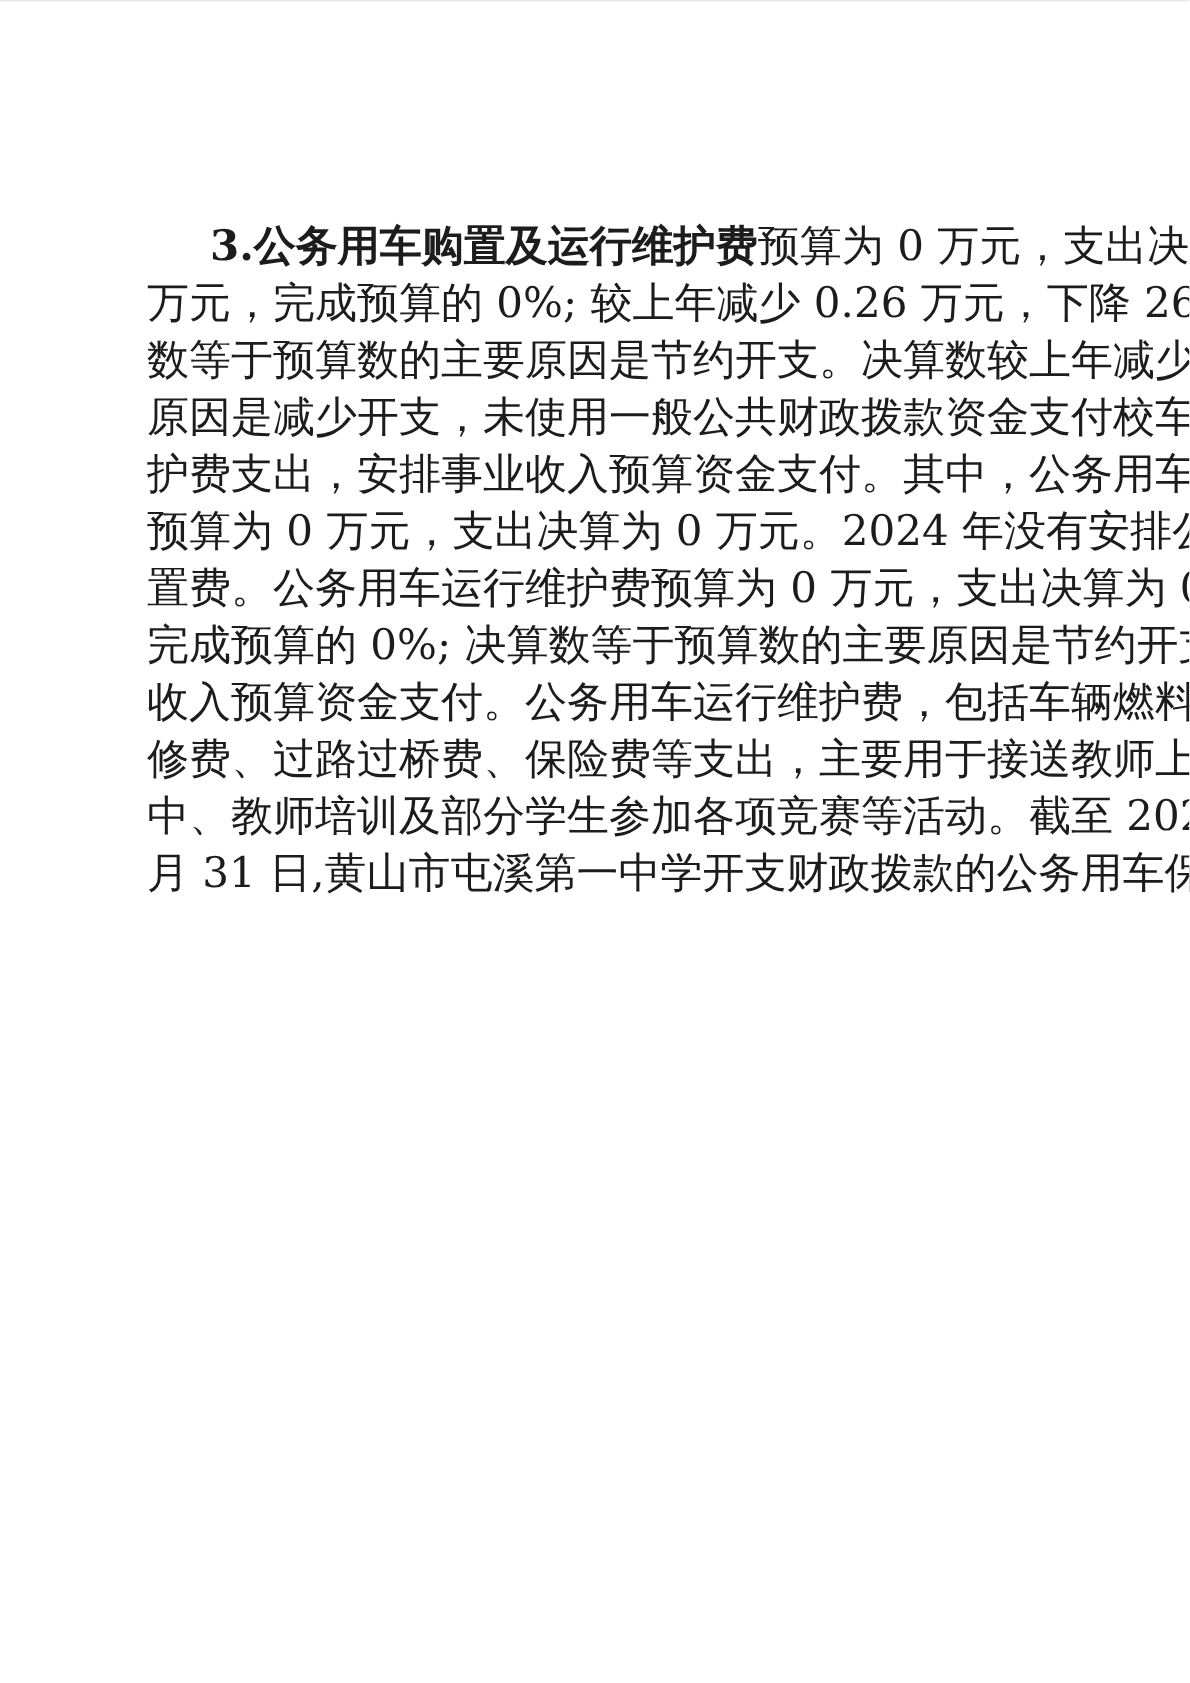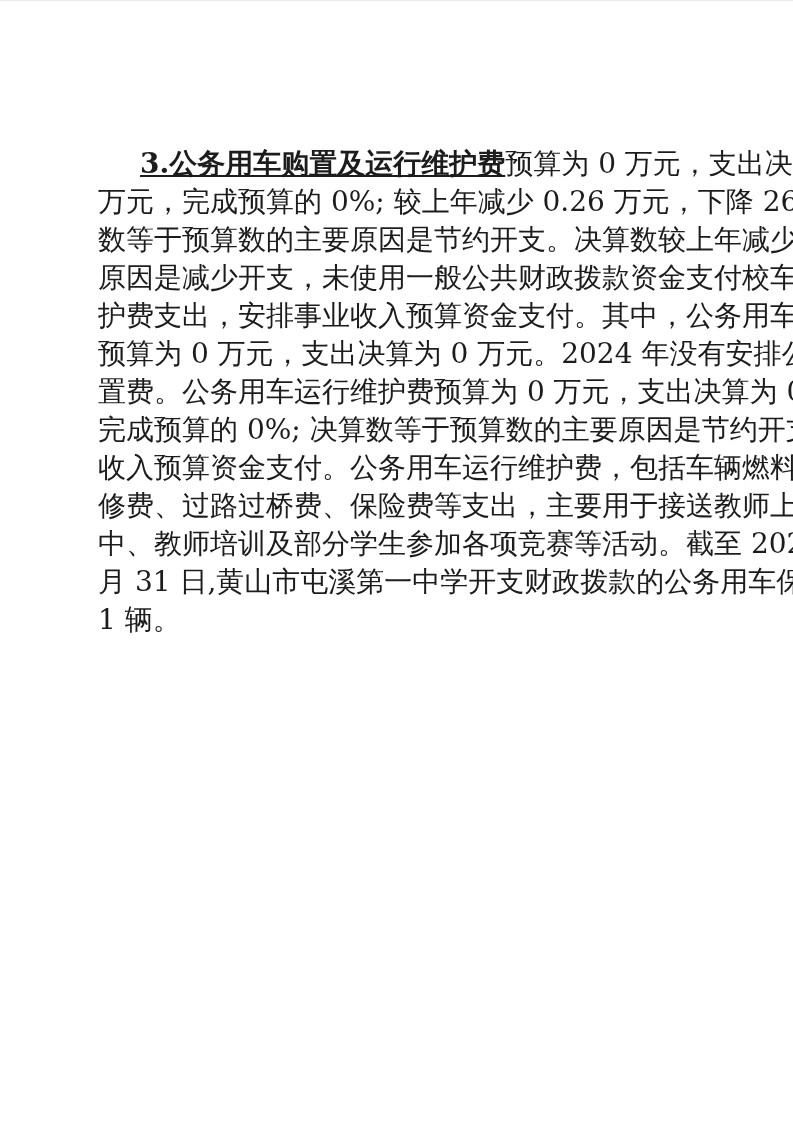--- a/index.html
+++ b/index.html
@@ -34,35 +34,33 @@
     text-align-last: justify;
   }
   .line.last {
     text-align: left;
   }
   .line.indent {
     padding-left: 42px;
   }
   .lead-bold {
     font-weight: 700;
-    text-decoration: underline;
   }
 </style>
 </head>
 <body>
 
 <div class="page">
   <div class="text-block">
       <div class="line just indent"><span class="lead-bold">3.公务用车购置及运行维护费</span><span>预算为 0 万元，支出决算为 0</span></div>
       <div class="line just"><span>万元，完成预算的 0%; 较上年减少 0.26 万元，下降 260%。决算</span></div>
       <div class="line just"><span>数等于预算数的主要原因是节约开支。决算数较上年减少的主要</span></div>
       <div class="line just"><span>原因是减少开支，未使用一般公共财政拨款资金支付校车运行维</span></div>
       <div class="line just"><span>护费支出，安排事业收入预算资金支付。其中，公务用车购置费</span></div>
       <div class="line just"><span>预算为 0 万元，支出决算为 0 万元。2024 年没有安排公务用车购</span></div>
       <div class="line just"><span>置费。公务用车运行维护费预算为 0 万元，支出决算为 0 万元，</span></div>
       <div class="line just"><span>完成预算的 0%; 决算数等于预算数的主要原因是节约开支，事业</span></div>
       <div class="line just"><span>收入预算资金支付。公务用车运行维护费，包括车辆燃料费、维</span></div>
       <div class="line just"><span>修费、过路过桥费、保险费等支出，主要用于接送教师上下班途</span></div>
       <div class="line just"><span>中、教师培训及部分学生参加各项竞赛等活动。截至 2024 年 12</span></div>
       <div class="line just"><span>月 31 日,黄山市屯溪第一中学开支财政拨款的公务用车保有量为</span></div>
-      <div class="line last"><span>1 辆。</span></div>
     </div>
 </div>
 
 </body></html>

